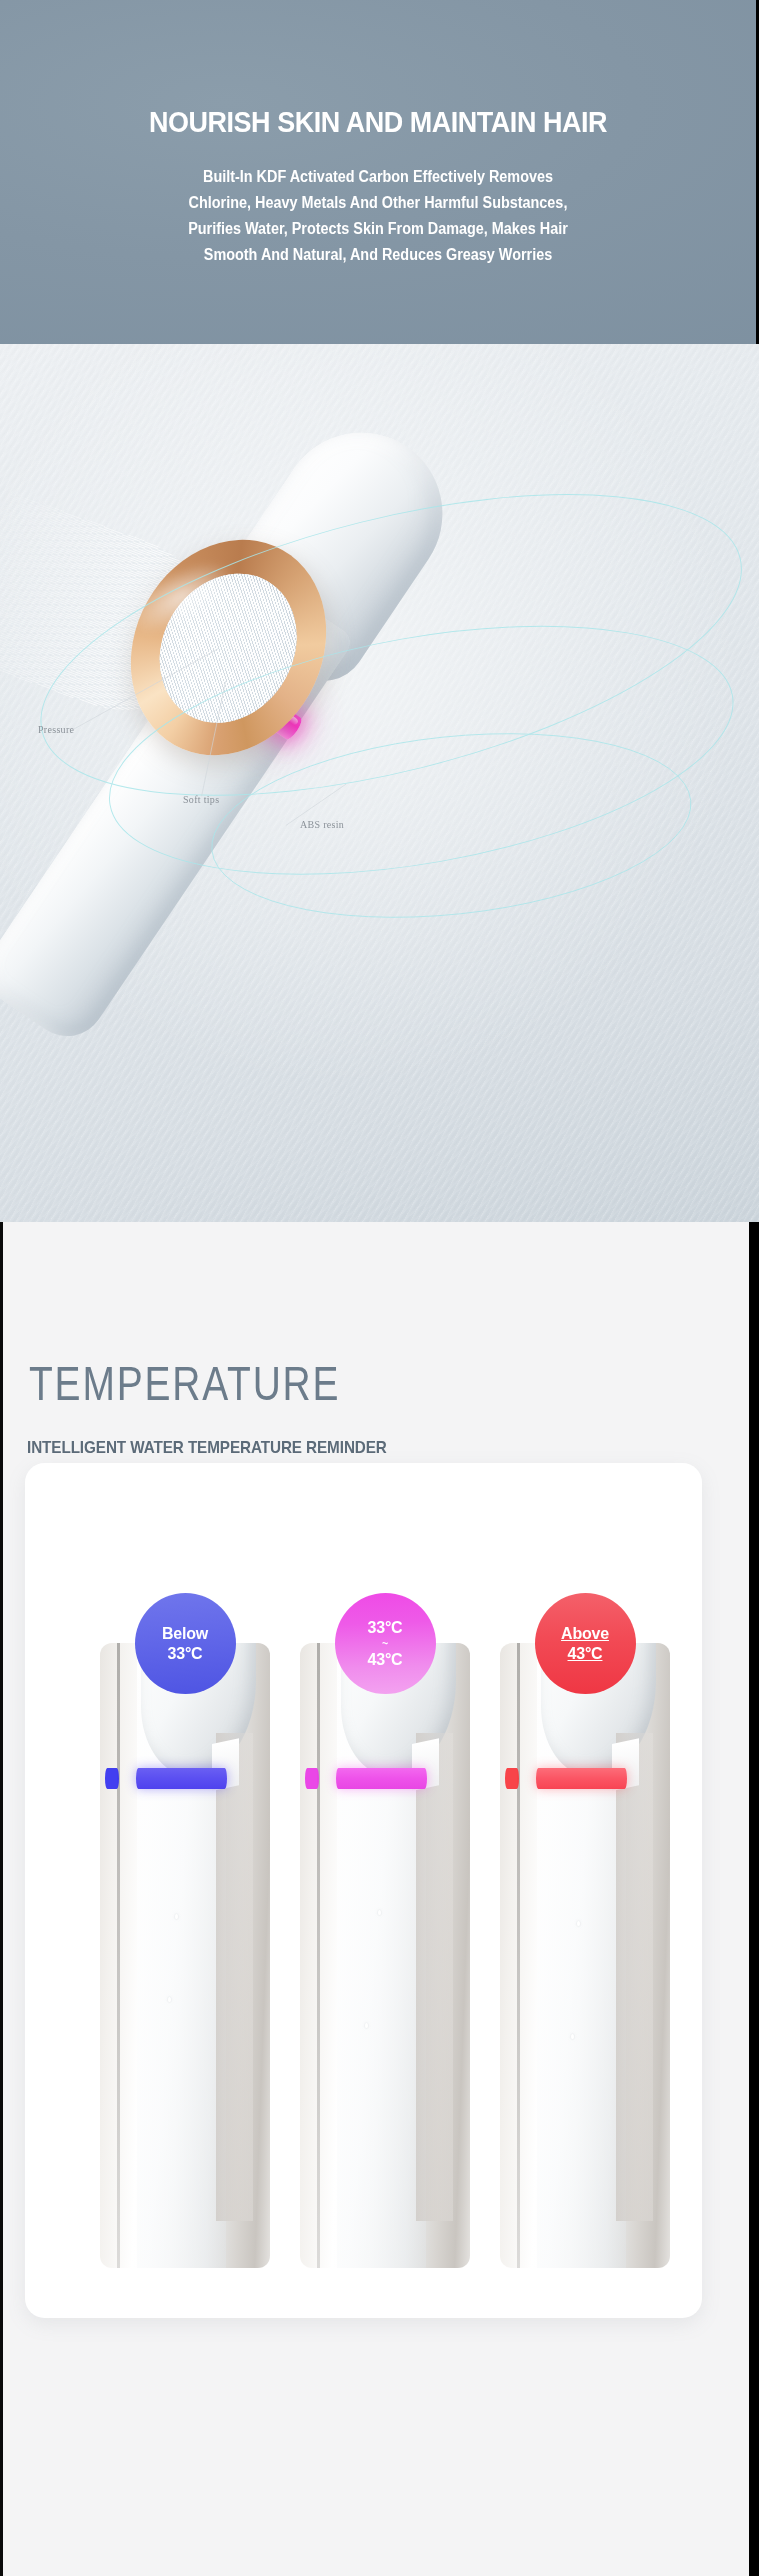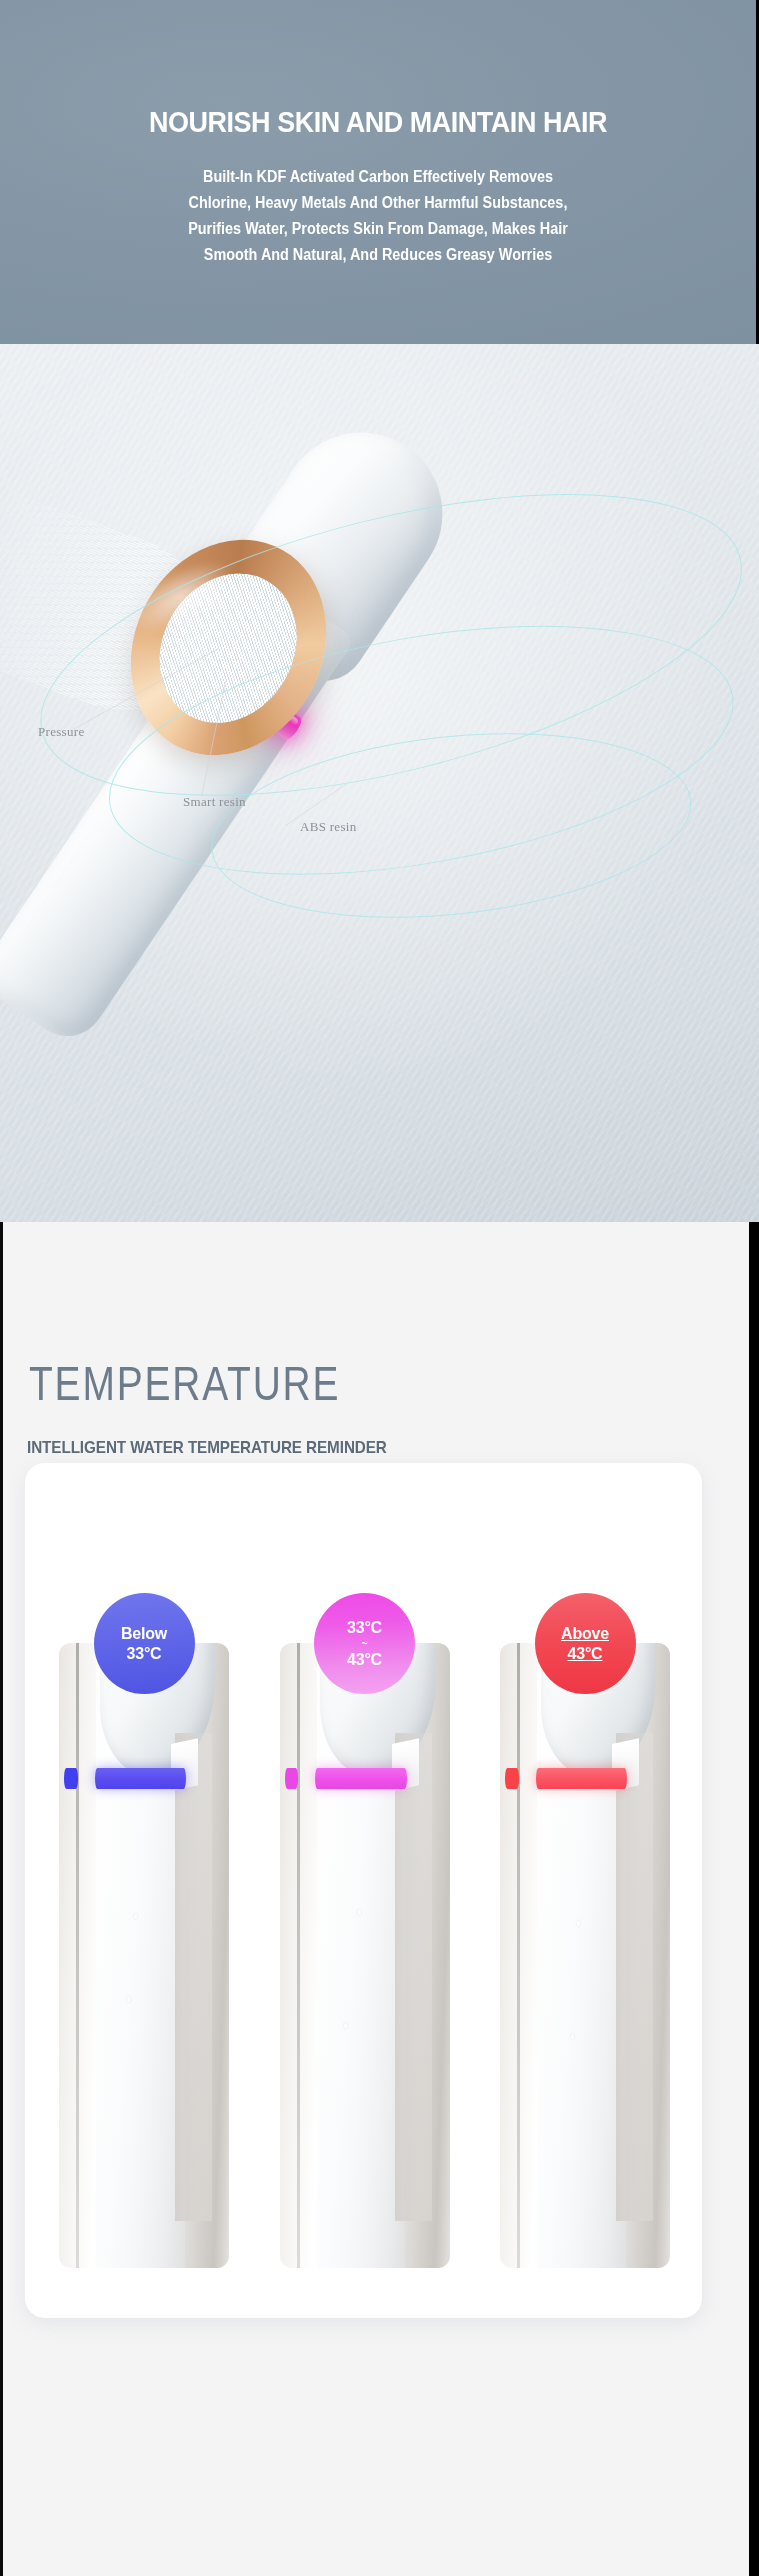--- a/index.html
+++ b/index.html
@@ -189,21 +189,21 @@
     filter: blur(3.8px);
   }
 
   
   .orbits { position: absolute; inset: 0; }
 
   
   .plabel {
     position: absolute;
     font-family: "Liberation Serif", serif;
-    font-size: 13px;
+    font-size: 10px;
     color: #8b9299;
     letter-spacing: 0.3px;
     white-space: nowrap;
   }
   .plabel-pressure { left: 38px;  top: 380px; }
   .plabel-smart    { left: 183px; top: 450px; }
   .plabel-abs      { left: 288px; top: 475px; margin-left: 12px; }
 
   
   .temp {
@@ -255,22 +255,21 @@
     height: 855px;
     background: #ffffff;
     border-radius: 19.6px;
     box-shadow: 0 6px 19.6px rgba(130,140,150,0.13);
   }
   .card-row {
     position: absolute;
     left: 19px; top: 130px;
     width: 641px;
     display: flex;
-    justify-content: space-between;
-    gap: 8px;
+    justify-content: flex-end;
   }
 
   .tcol { position: relative; width: 200px; }
 
   .tbadge {
     position: relative;
     z-index: 3;
     width: 101px;
     height: 101px;
     margin: 0 auto;
@@ -438,21 +437,21 @@
         <ellipse cx="600" cy="640" rx="320" ry="118" transform="rotate(-6 600 640)"></ellipse>
       </g>
       <g stroke="#cfd6db" stroke-width="0.9" opacity="0.9" fill="none">
         <line x1="98" y1="512" x2="290" y2="405"></line>
         <line x1="268" y1="601" x2="300" y2="448"></line>
         <line x1="380" y1="640" x2="460" y2="585"></line>
       </g>
     </svg>
 
     <div class="plabel plabel-pressure">Pressure</div>
-    <div class="plabel plabel-smart">Smart resin</div>
+    <div class="plabel plabel-smart">Soft tips</div>
     <div class="plabel plabel-abs">ABS resin</div>
   </section>
 
   <section class="temp">
 
     <div class="temp-eyebrow">TEMPERATURE</div>
 
     <div class="temp-head">INTELLIGENT WATER TEMPERATURE REMINDER</div>
 
     <div class="temp-desc">

